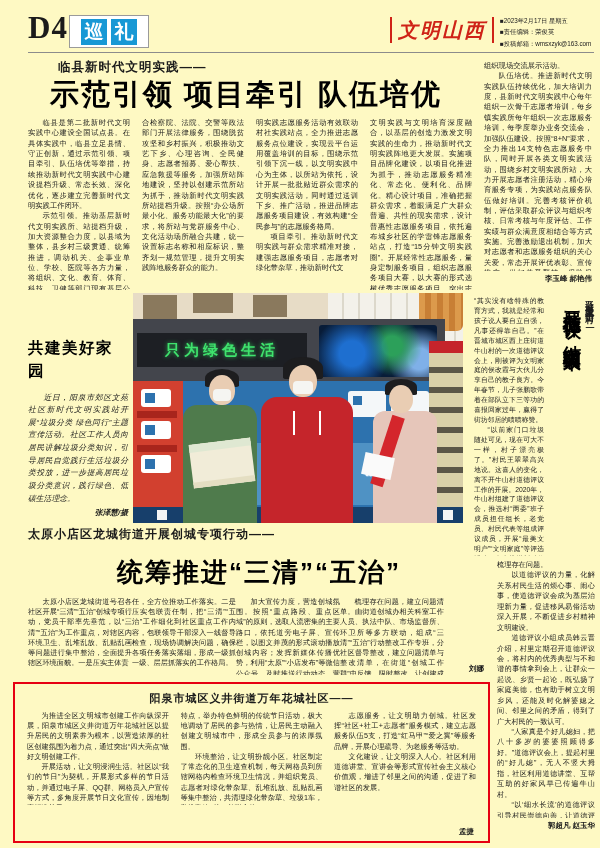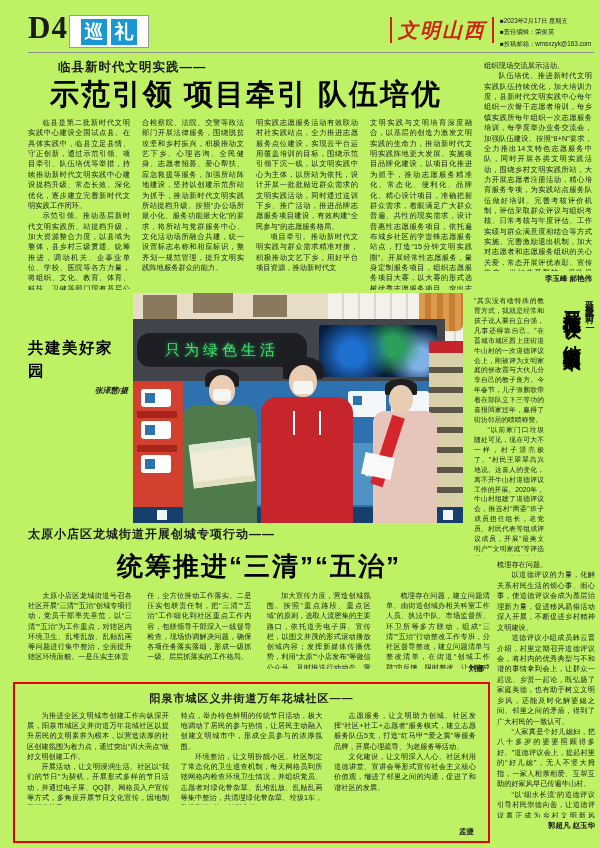--- a/index.html
+++ b/index.html
@@ -1,16 +1,16 @@
 <!DOCTYPE html>
 <html><head>
 <meta charset="utf-8">
 <style>
   html,body{margin:0;padding:0;background:#e9e9e9;}
-  .page{position:relative;width:600px;height:848px;margin:0 auto;background:#bef264;overflow:hidden;
+  .page{position:relative;width:600px;height:848px;margin:0 auto;background:#fef9c3;overflow:hidden;
         font-family:"Liberation Sans",sans-serif;color:#1b1b1b;}
   .page *{box-sizing:border-box;}
   p{margin:0;text-indent:2em;text-align:justify;}
   p.cont{text-indent:0;}
 
   
   .ed{position:absolute;left:28px;top:10px;font-family:"Liberation Serif",serif;font-weight:bold;font-size:31px;letter-spacing:1px;}
   .band{position:absolute;left:69px;top:15px;width:80px;height:33px;border:1px solid #9a9a9a;
         display:flex;align-items:center;justify-content:center;gap:4px;background:#fff;}
   .sq{width:26px;height:26px;background:#1898d5;color:#fff;font-weight:900;font-size:19px;line-height:26px;text-align:center;}
@@ -37,22 +37,22 @@
 
   
   .photo{position:absolute;left:133px;top:293px;width:330px;height:230px;overflow:hidden;background:#e7dcc6;}
   .win{position:absolute;background:#8a795d;}
   .bldr{position:absolute;left:195px;top:0;width:135px;height:70px;
         background:repeating-linear-gradient(90deg,#f3f1ea 0 14px,#dcd8cb 14px 16px);}
   .awn{position:absolute;left:286px;top:0;width:44px;height:38px;
        background:repeating-linear-gradient(90deg,#dc9a4c 0 6px,#c87f35 6px 12px);border-radius:0 0 6px 6px;}
   .canopy{position:absolute;left:0;top:26px;width:312px;height:62px;background:#43454c;}
   .led{position:absolute;left:4px;top:40px;width:170px;height:34px;background:#1d1f24;color:#3fe26d;
-       font-size:15px;font-weight:400;letter-spacing:4px;line-height:34px;text-align:center;
-       text-shadow:0 0 4px #2dbf58;border-radius:13px;}
+       font-size:15px;font-weight:700;letter-spacing:4px;line-height:34px;text-align:center;
+       text-shadow:0 0 4px #2dbf58;}
   .screen{position:absolute;left:186px;top:32px;width:118px;height:52px;border-radius:3px;background:
       radial-gradient(circle at 28% 55%,#1e6fd0 0 14%,rgba(0,0,0,0) 42%),
       radial-gradient(circle at 62% 40%,#2ca05a 0 12%,rgba(0,0,0,0) 38%),
       radial-gradient(circle at 85% 65%,#7fb0e8 0 10%,rgba(0,0,0,0) 30%),#081c38;}
   .mach{position:absolute;left:0;top:88px;width:330px;height:142px;background:#2d72ae;}
   .redstrip{position:absolute;left:0;top:88px;width:50px;height:142px;background:#d2402f;}
   .rl{position:absolute;width:30px;height:18px;background:#fff;border-radius:3px;left:8px;}
   .rl::after{content:"";position:absolute;left:4px;top:4px;width:10px;height:10px;background:#2d72ae;}
   .rb{position:absolute;left:4px;width:40px;height:7px;background:#a8251c;}
   .lp{position:absolute;width:38px;height:26px;background:#f4f7f9;border-radius:3px;}
@@ -81,22 +81,22 @@
   .a3side{position:absolute;left:474px;top:296px;width:70px;height:260px;overflow:hidden;font-size:6.8px;line-height:1.46;}
   .vblock{position:absolute;left:544px;top:294px;width:52px;height:264px;writing-mode:vertical-rl;text-orientation:upright;}
   .vkicker{font-size:8.5px;font-weight:bold;letter-spacing:2px;}
   .vhead{font-size:18px;font-weight:900;letter-spacing:2px;margin-top:2px;color:#000;}
   .a3bot{position:absolute;left:497px;top:560px;width:98px;}
   .a3bot .txt{height:258px;overflow:hidden;font-size:7.2px;line-height:1.45;}
 
   
   .a2{position:absolute;left:28px;top:526px;width:462px;height:148px;}
   .a2k{text-align:left;font-size:12px;font-weight:bold;letter-spacing:1px;}
-  .a2h{text-align:center;font-size:26px;font-weight:900;letter-spacing:2px;margin-top:6px;color:#000;}
-  .a2body{display:flex;justify-content:space-between;margin-top:7px;}
+  .a2h{text-align:center;font-size:26px;font-weight:900;letter-spacing:2px;margin-top:12px;color:#000;}
+  .a2body{display:flex;justify-content:flex-start;margin-top:7px;}
   .a2body .col{width:104px;height:78px;overflow:hidden;font-size:7.2px;line-height:1.42;}
   .a2by{position:absolute;right:6px;bottom:0;}
 
   
   .a4{position:absolute;left:13px;top:682px;width:477px;height:161px;border:2px solid #e60012;padding:5px 12px 4px;}
   .a4k{text-align:center;font-size:11px;font-weight:bold;letter-spacing:1px;margin-top:2px;}
   .a4h{text-align:center;font-size:23px;font-weight:900;letter-spacing:4px;margin-top:1px;color:#000;}
   .a4body{display:flex;justify-content:space-between;margin-top:5px;}
   .a4body .col{width:142px;height:94px;overflow:hidden;font-size:7.2px;line-height:1.42;}
   .a4by{position:absolute;right:14px;bottom:4px;margin-left:44px;}
@@ -124,38 +124,39 @@
   <div class="a1body">
     <div class="col">
       <p>临县是第二批新时代文明实践中心建设全国试点县。在具体实践中，临县立足县情、守正创新，通过示范引领、项目牵引、队伍培优等举措，持续推动新时代文明实践中心建设提档升级、常态长效、深化优化，逐步建立完善新时代文明实践工作闭环。</p>
       <p>示范引领。推动基层新时代文明实践所、站提档升级，加大资源整合力度，以县域为整体，县乡村三级贯通、统筹推进，调动机关、企事业单位、学校、医院等各方力量，将组织、文化、教育、体育、科技、卫健等部门现有基层公共服务阵地资源，整</p>
     </div>
     <div class="col">
       <p class="cont">合检察院、法院、交警等政法部门开展法律服务，围绕脱贫攻坚和乡村振兴，积极推动文艺下乡、心理咨询、全民健身、志愿者招募、爱心帮扶、应急救援等服务，加强所站阵地建设，坚持以创建示范所站为抓手，推动新时代文明实践所站提档升级。按照“办公场所最小化、服务功能最大化”的要求，将所站与党群服务中心、文化活动场所融合共建，统一设置标志名称和相应标识，整齐划一规范管理，提升文明实践阵地服务群众的能力。</p>
     </div>
     <div class="col">
       <p class="cont">明实践志愿服务活动有效联动村社实践站点，全力推进志愿服务点位建设，实现云平台运用覆盖培训的目标，围绕示范引领下沉一线，以文明实践中心为主体，以所站为依托，设计开展一批批贴近群众需求的文明实践活动，同时通过送训下乡、推广活动，推进品牌志愿服务项目建设，有效构建“全民参与”的志愿服务格局。</p>
-      <p>项目牵引。推动新时代文明实践与群众需求精准对接，积极推动文艺下乡，用好平台项目资源，推动新时代文</p>
+      <p>项目牵引。推动新时代文明实践与群众需求精准对接，建强志愿服务项目，志愿者对绿化带杂草，推动新时代文</p>
     </div>
     <div class="col">
       <p class="cont">文明实践与文明培育深度融合，以基层的创造力激发文明实践的生命力，推动新时代文明实践阵地更大发展。实施项目品牌化建设，以项目化推进为抓手，推动志愿服务精准化、常态化、便利化、品牌化。精心设计项目，准确把握群众需求，着眼满足广大群众普遍、共性的现实需求，设计普惠性志愿服务项目，依托遍布城乡社区的学雷锋志愿服务站点，打造“15分钟文明实践圈”。开展经常性志愿服务，量身定制服务项目，组织志愿服务项目大赛，以大赛的形式选树优秀志愿服务项目，突出志愿服务项目化建设，推动新时代文明</p>
     </div>
   </div>
   <div class="a1c5">
     <div class="txt">
       <p class="cont">组织现场交流展示活动。</p>
       <p>队伍培优。推进新时代文明实践队伍持续优化，加大培训力度，县新时代文明实践中心每年组织一次骨干志愿者培训，每乡镇实践所每年组织一次志愿服务培训，每季度举办业务交流会，加强队伍建设。按照“8+N”要求，全力推出14支特色志愿服务中队，同时开展各类文明实践活动，围绕乡村文明实践所站，大力开展志愿者注册活动，精心培育服务专项，为实践站点服务队伍做好培训。完善考核评价机制，评估采取群众评议与组织考核、日常考核与年度评估、工作实绩与群众满意度相结合等方式实施。完善激励退出机制，加大对志愿者和志愿服务组织的关心关爱，常态开展评优表彰、宣传推广，做好关爱帮扶、保险保障、礼遇褒奖等项目落地工作。</p>
     </div>
     <div class="by">李玉峰 郝艳伟</div>
   </div>
 
   <div class="pbox">
     <div class="pbox-h">
       <div>共建美好家园</div>
     </div>
+    <p class="pbox-cap">近日，阳泉市郊区文苑社区新时代文明实践站开展“垃圾分类 绿色同行”主题宣传活动。社区工作人员向居民讲解垃圾分类知识，引导居民自觉践行生活垃圾分类投放，进一步提高居民垃圾分类意识，践行绿色、低碳生活理念。</p>
     <div class="pbox-credit">张泽慧/摄</div>
   </div>
 
   <div class="photo">
     <div class="win" style="left:10px;top:2px;width:34px;height:24px;"></div>
     <div class="win" style="left:60px;top:0;width:40px;height:20px;"></div>
     <div class="win" style="left:120px;top:2px;width:34px;height:22px;"></div>
     <div class="bldr"></div>
     <div class="awn"></div>
     <div class="canopy"></div>
@@ -202,21 +203,21 @@
   </div>
   <div class="vblock">
     <div class="vkicker">晋城市城区牛山村——</div>
     <div class="vhead">开展道德评议 结出文明硕果</div>
   </div>
   <div class="a3bot">
     <div class="txt">
       <p class="cont">梳理存在问题。</p>
       <p>以道德评议的力量，化解关系村民生活的烦心事、闹心事，使道德评议会成为基层治理新力量，促进移风易俗活动深入开展，不断促进乡村精神文明建设。</p>
       <p>道德评议小组成员韩云晋介绍，村里定期召开道德评议会，将村内的优秀典型与不和谐的事情拿到会上，让群众一起说、乡贤一起论，既弘扬了家庭美德，也有助于树立文明乡风，还能及时化解婆媳之间、邻里之间的矛盾，得到了广大村民的一致认可。</p>
-      <p>“人家真是个好儿媳妇，把八十多岁的婆婆照顾得多好。”道德评议会上，提起村里的“好儿媳”，无人不竖大拇指，一家人相亲相爱、互帮互助的好家风早已传遍牛山村。</p>
+      <p>“人家真是个好儿媳妇，把八十多岁的婆婆照顾得多好。”道德评议会上，提起村里的“好儿媳”，无人不竖大拇指，社区利用道德讲堂、互帮互助的好家风早已传遍牛山村。</p>
       <p>“以‘细水长流’的道德评议引导村民崇德向善，让道德评议真正成为乡村文明新风尚。”牛山村驻村第一书记说，把村子发展中存在的问题摆上台面，通过摆事实、讲道理，促进问题妥善解决。</p>
     </div>
     <div class="by">郭超凡 赵玉华</div>
   </div>
 
   <div class="a2">
     <div class="a2k">太原小店区龙城街道开展创城专项行动——</div>
     <div class="a2h">统筹推进“三清”“五治”</div>
     <div class="a2body">
       <div class="col">

